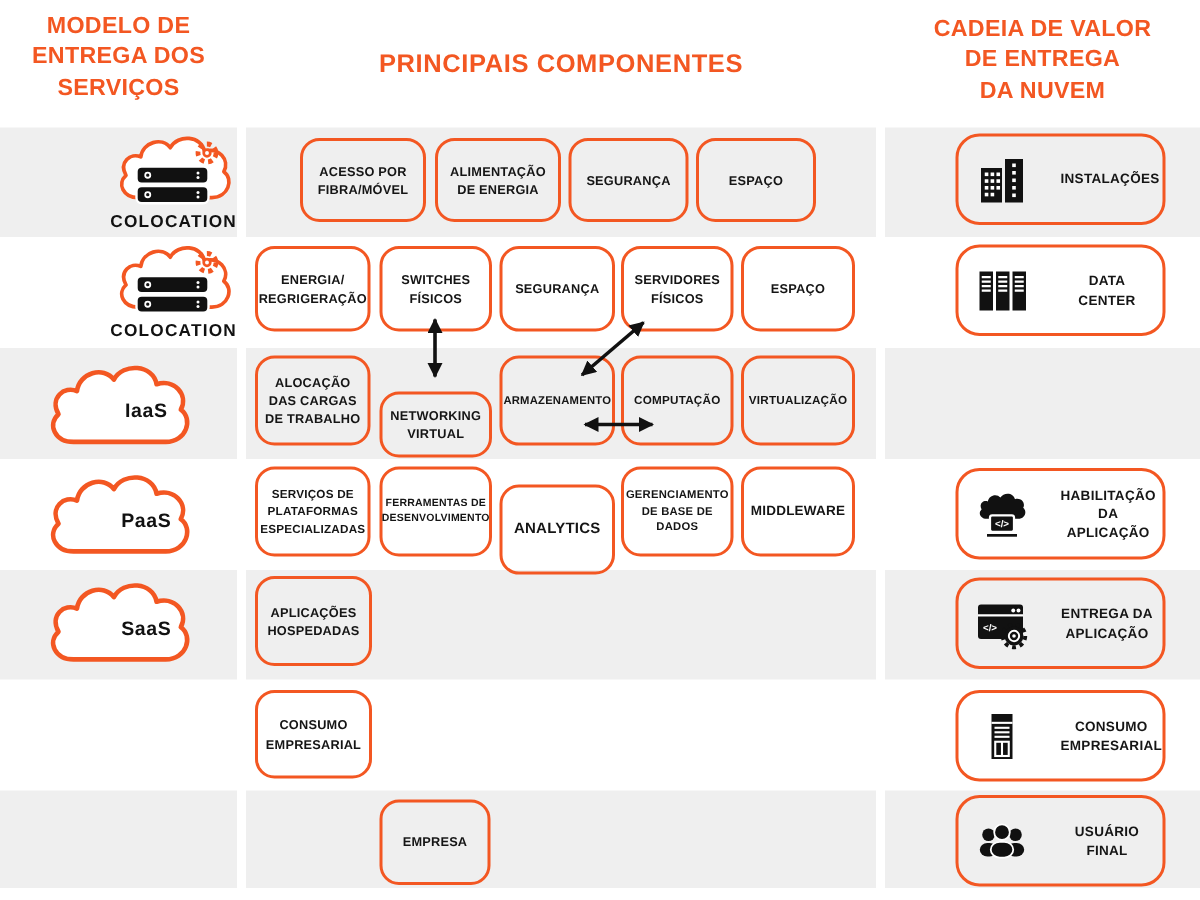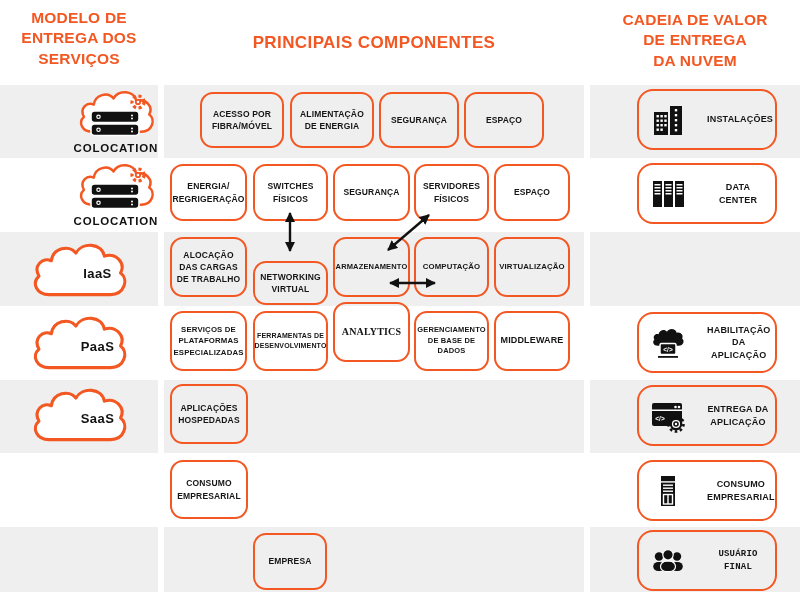--- a/index.html
+++ b/index.html
@@ -207,21 +207,21 @@
   <div class="cbox fs8" style="left:494px;top:237px;width:76px;height:60px;">
       <span>VIRTUALIZAÇÃO</span>
     </div>
 
   <div class="cbox fs8" style="left:170px;top:311px;width:77px;height:60px;">
       <span>SERVIÇOS DE PLATAFORMAS ESPECIALIZADAS</span>
     </div>
   <div class="cbox fs7" style="left:253px;top:311px;width:75px;height:60px;">
       <span>FERRAMENTAS DE DESENVOLVIMENTO</span>
     </div>
-  <div class="cbox" style="left:333px;top:302px;width:77px;height:60px;font-size:10px;font-family:Liberation Serif, serif;">
+  <div class="cbox" style="left:333px;top:323px;width:77px;height:60px;font-size:10px;">
       <span>ANALYTICS</span>
     </div>
   <div class="cbox fs75" style="left:414px;top:311px;width:75px;height:60px;">
       <span>GERENCIAMENTO DE BASE DE DADOS</span>
     </div>
   <div class="cbox" style="left:494px;top:311px;width:76px;height:60px;font-size:9px;">
       <span>MIDDLEWARE</span>
     </div>
 
   <div class="cbox" style="left:170px;top:384px;width:78px;height:60px;">
@@ -326,21 +326,21 @@
       <rect x="11" y="8.2" width="14" height="1.4" class="wht"></rect>
       <rect x="13" y="11.5" width="10" height="1.4" class="wht"></rect>
       <rect x="13" y="14.5" width="10" height="1.4" class="wht"></rect>
       <rect x="13" y="17.5" width="10" height="1.4" class="wht"></rect>
       <rect x="13.5" y="21.5" width="9" height="9.5" fill="none" stroke="#fff" stroke-width="1.4"></rect>
       <line x1="18" y1="21.5" x2="18" y2="31" stroke="#fff" stroke-width="1.4"></line>
     </svg>
     <div class="lbl">CONSUMO EMPRESARIAL</div>
   </div>
 
-  <div class="vcbox" style="top:530px;font-family:Liberation Mono, monospace;">
+  <div class="vcbox" style="top:530px;">
     <svg class="vcicon" width="36" height="36" viewBox="0 0 36 36">
       <circle cx="9" cy="13.5" r="4.2" class="ink"></circle>
       <rect x="3.2" y="19" width="11.6" height="9" rx="5" class="ink"></rect>
       <circle cx="27" cy="13.5" r="4.2" class="ink"></circle>
       <rect x="21.2" y="19" width="11.6" height="9" rx="5" class="ink"></rect>
       <circle cx="18" cy="11.8" r="5.2" class="ink" stroke="#fff" stroke-width="1.2"></circle>
       <rect x="10.5" y="18.2" width="15" height="10.5" rx="6" class="ink" stroke="#fff" stroke-width="1.2"></rect>
     </svg>
     <div class="lbl">USUÁRIO FINAL</div>
   </div>

